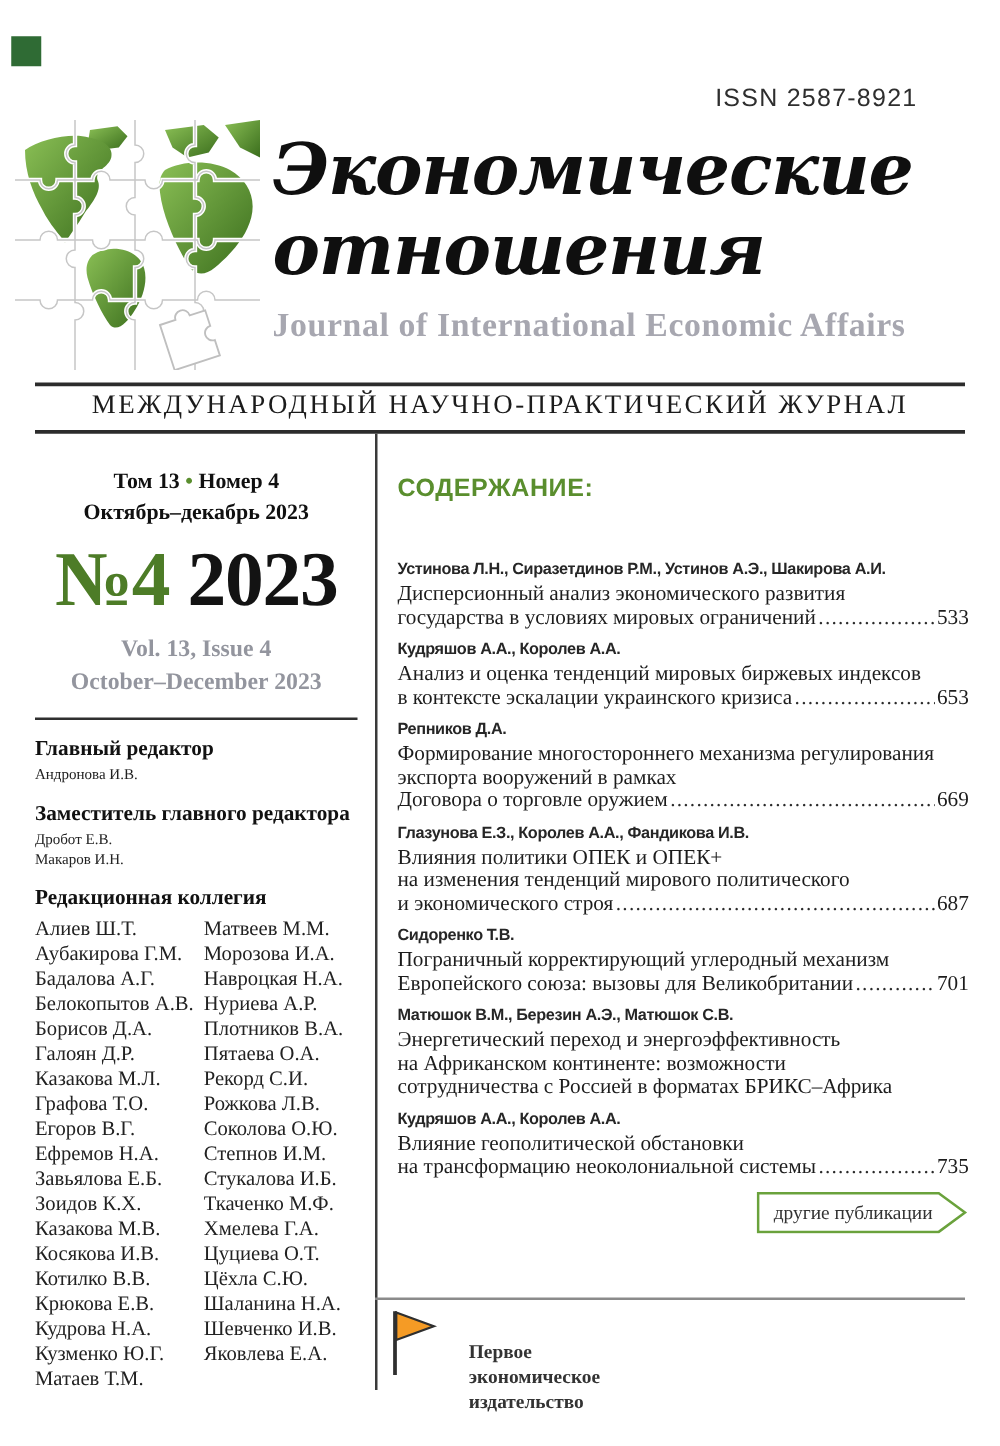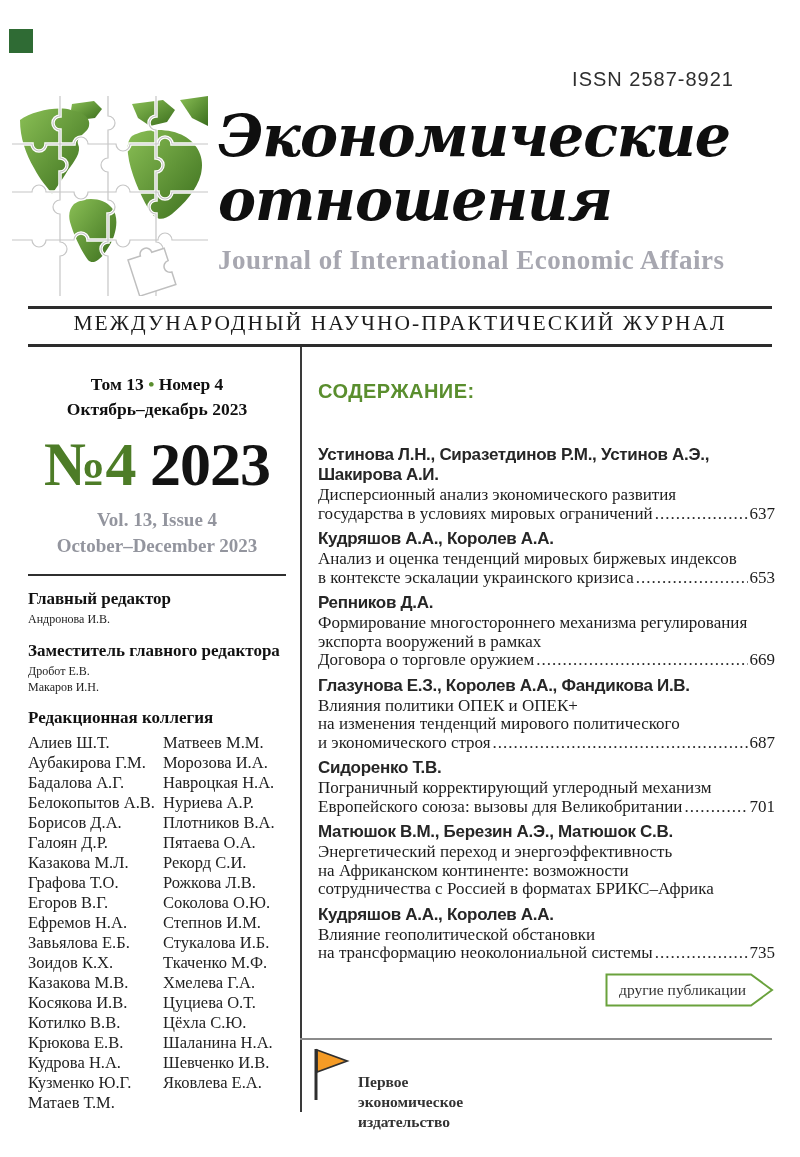--- a/index.html
+++ b/index.html
@@ -40,37 +40,37 @@
   .ed-label { margin-top:13px; margin-bottom:3px; font-weight:700; font-size:17px; color:#111; }
   .ed-name { font-size:12px; color:#222; line-height:1.32; }
   #board-grid { margin-top:5px; display:grid; grid-template-columns:135px 1fr; }
   .board-name { font-size:16.5px; color:#222; line-height:20px; height:20px; white-space:nowrap; }
 
   
   .right-col { position:absolute; left:318px; top:380px; width:457px; }
   .toc-heading { font-family:"Liberation Sans", sans-serif; font-weight:700; font-size:20px;
                  color:#5a8e2e; letter-spacing:0.5px; margin-bottom:42px; }
   .toc-entry { margin-bottom:6px; }
-  .toc-authors { font-family:"Liberation Sans", sans-serif; font-weight:700; font-size:17px;
+  .toc-authors { font-family:"Liberation Sans", sans-serif; font-weight:700; font-size:13px;
                  letter-spacing:-0.3px; color:#262626; line-height:20px; margin-bottom:1px; }
   .toc-title { font-size:17px; color:#1c1c1c; line-height:18.5px; }
   .toc-last { display:flex; align-items:baseline; }
   .toc-last-text { white-space:nowrap; }
   .dots { flex:1; overflow:hidden; white-space:nowrap; margin:0 2px; color:#2a2a2a; letter-spacing:1px; }
   .dots::after { content:"........................................................................................................................"; }
   .toc-page { white-space:nowrap; }
 
   .more-row { display:flex; justify-content:flex-end; margin-top:10px; }
   .more-btn { cursor:pointer; }
   .more-btn polygon { fill:#ffffff; stroke:#6aa23c; stroke-width:2; }
   .more-btn text { font-family:"Liberation Serif", serif; font-size:15.5px; fill:#333333; }
 
   .bottom-rule { position:absolute; left:300px; right:28px; top:1038px; height:2px; background:#8b8b8b; }
 
-  .publisher { position:absolute; left:310px; top:1046px; display:flex; }
+  .publisher { position:absolute; left:310px; top:1046px; display:flex;gap:17px; }
   .pub-text { padding-top:26px; margin-left:8px; font-size:15.5px; color:#333; line-height:20px; font-weight:700; }
 </style>
 </head>
 <body>
 
 <div class="page">
 
   <div class="corner-mark"></div>
 
   <div class="issn">ISSN 2587-8921</div>
@@ -192,21 +192,21 @@
 
   <div class="right-col">
     <div class="toc-heading">СОДЕРЖАНИЕ:</div>
     <div id="toc-entries">
         <div class="toc-entry">
           <div class="toc-authors">Устинова Л.Н., Сиразетдинов Р.М., Устинов А.Э., Шакирова А.И.</div>
           <div class="toc-title">Дисперсионный анализ  экономического развития</div>
           <div class="toc-title toc-last">
             <span class="toc-last-text">государства  в условиях мировых ограничений</span>
             <span class="dots"></span>
-            <span class="toc-page">637</span>
+            <span class="toc-page">533</span>
           </div>
         </div>
         <div class="toc-entry">
           <div class="toc-authors">Кудряшов А.А., Королев А.А.</div>
           <div class="toc-title">Анализ и оценка тенденций мировых биржевых индексов</div>
           <div class="toc-title toc-last">
             <span class="toc-last-text">в контексте эскалации украинского кризиса</span>
             <span class="dots"></span>
             <span class="toc-page">653</span>
           </div>

